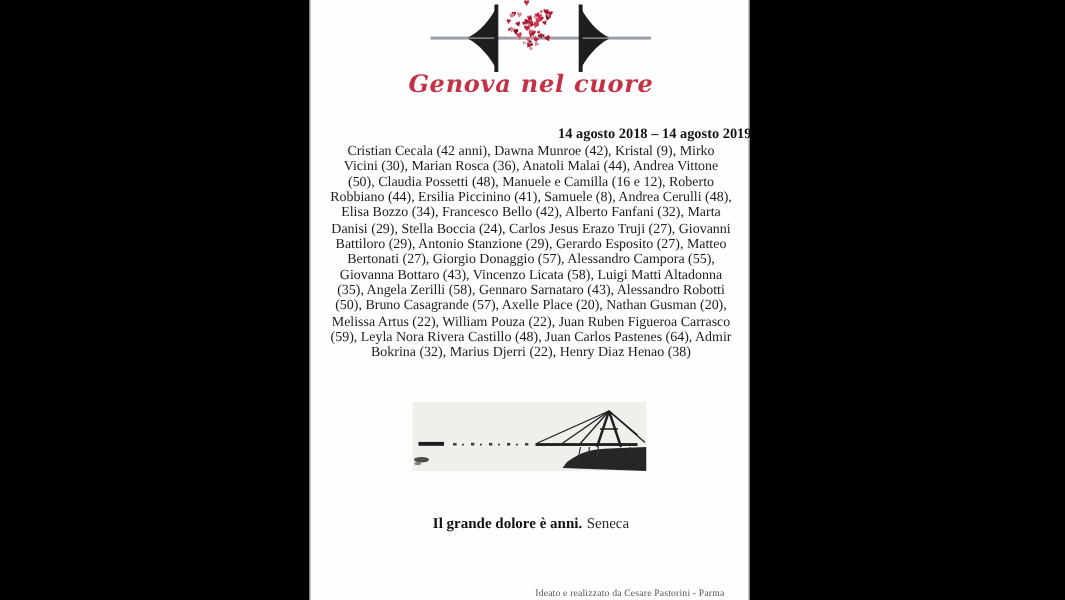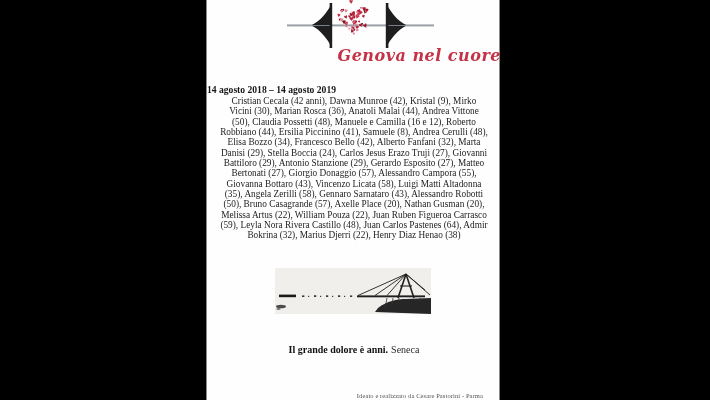--- a/index.html
+++ b/index.html
@@ -11,26 +11,26 @@
     position:absolute;left:206px;top:0;width:294px;height:400px;
     background:#fefefe;border-left:1px solid #8a8a8a;border-right:1px solid #8a8a8a;
     box-sizing:border-box;
   }
   .logo{position:absolute;left:0;top:0;width:294px;height:70px;}
   .logo svg{position:absolute;left:0;top:0;}
   .heart-cluster{position:absolute;left:127px;top:4px;width:40px;height:40px;}
   .heart-cluster span{position:absolute;line-height:1;user-select:none;}
   .mini-heart{position:absolute;left:142px;top:-1px;font-size:7px;color:#c22a3a;line-height:1;}
   .logo-title{
-    position:absolute;left:0;top:46px;width:294px;text-align:right;
+    position:absolute;left:0;top:46px;width:294px;text-align:center;
     font-family:"DejaVu Serif",serif;font-style:italic;font-weight:bold;
     font-size:16px;color:#c43246;letter-spacing:.5px;
   }
   .date-line{
-    position:absolute;left:0;top:84px;width:294px;text-align:left;
+    position:absolute;left:0;top:84px;width:294px;text-align:right;
     font-size:9.6px;font-weight:bold;color:#151515;
   }
   .names{
     position:absolute;left:13px;top:96px;width:268px;text-align:center;
     font-size:9.3px;line-height:10.35px;color:#1c1c1c;margin:0;
   }
   .sketch{
     position:absolute;left:68px;top:268px;width:156px;height:46px;
     background:#f1efec;
   }

